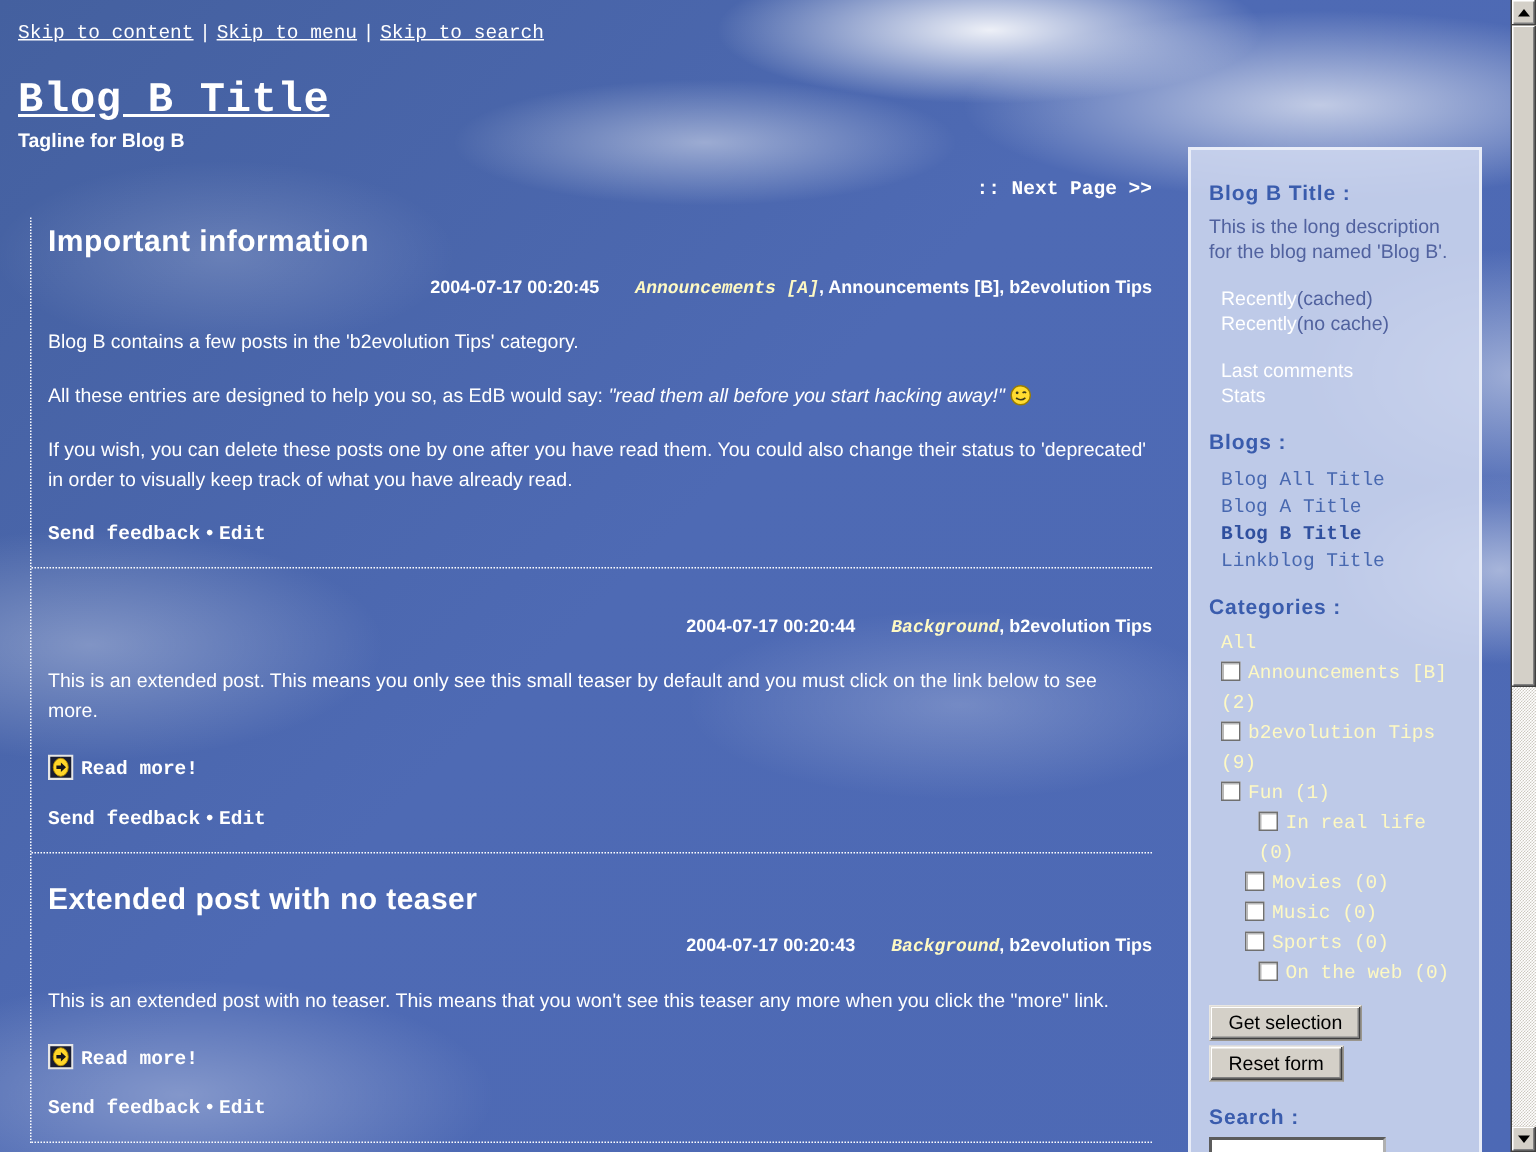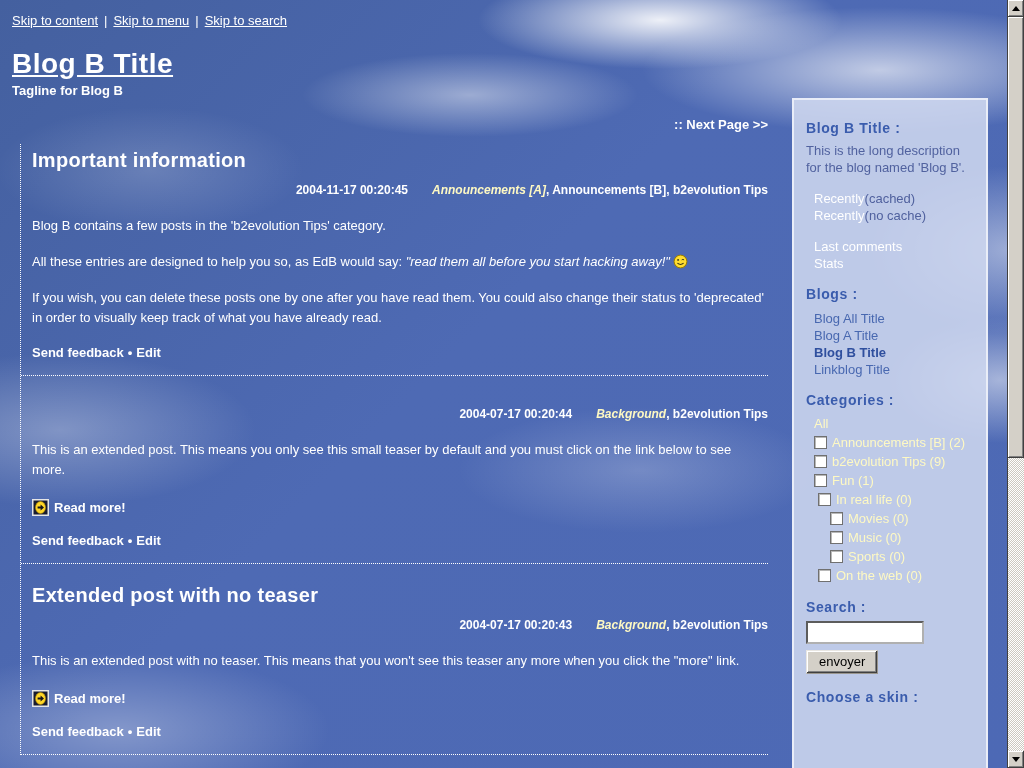--- a/index.html
+++ b/index.html
@@ -13,21 +13,21 @@
       radial-gradient(ellipse 240px 60px at 470px 95px,  rgba(255,255,255,0.45), rgba(255,255,255,0) 70%),
       radial-gradient(ellipse 200px 120px at 1010px 250px, rgba(255,255,255,0.45), rgba(255,255,255,0) 70%),
       radial-gradient(ellipse 160px 90px at 1000px 380px, rgba(255,255,255,0.50), rgba(255,255,255,0) 70%),
       radial-gradient(ellipse 280px 110px at 60px 430px,  rgba(255,255,255,0.30), rgba(255,255,255,0) 70%),
       radial-gradient(ellipse 260px 90px at 640px 470px,  rgba(255,255,255,0.22), rgba(255,255,255,0) 70%),
       radial-gradient(ellipse 220px 90px at 150px 170px,  rgba(255,255,255,0.18), rgba(255,255,255,0) 70%),
       radial-gradient(ellipse 300px 110px at 120px 730px, rgba(255,255,255,0.30), rgba(255,255,255,0) 70%),
       linear-gradient(135deg, #44609f 0%, #4e6ab4 45%, #4d69b5 100%);
     color: #fff;
   }
-  a { color: #fff; cursor: pointer; }
+  a { color: #fff; cursor: pointer; font-family: Liberation Mono, monospace; }
 
   
   .skip-links { padding: 13px 0 0 12px; font-size: 13px; }
   .skip-links a { text-decoration: underline; margin: 0 2px; }
   .skip-links a:first-child { margin-left: 0; }
   .skip-sep { margin: 0 4px; }
 
   
   h1.blog-title { margin: 20px 0 0 12px; font-size: 28px; letter-spacing: 0.5px; }
   h1.blog-title a { text-decoration: underline; }
@@ -65,21 +65,21 @@
   .sb-header { color: #3a5cad; font-weight: bold; font-size: 14px; letter-spacing: 0.6px; margin: 14px 0 6px; }
   .sb-header:first-child { margin-top: 10px; }
   .sb-desc { line-height: 17px; color: #51629f; }
   .sb-list { margin: 14px 0 0 8px; line-height: 17px; }
   .sb-list a { color: #4868b0; text-decoration: none; }
   .sb-list .b { font-weight: normal; color: #ffffff; }
   .sb-current { font-weight: bold; color: #2f4f9e !important; }
   .cats { margin: 6px 0 0 8px; line-height: 19px; }
   .cats a { color: #fef9c3; text-decoration: none; }
   .cat { margin-left: 0; }
-  .ind1 { margin-left: 4px; }
+  .ind1 { margin-left: 25px; }
   .ind2 { margin-left: 16px; }
   .checkbox {
     display: inline-block; width: 11px; height: 11px; background: #fff;
     border: 1px solid #707070; box-shadow: inset 1px 1px 0 #b8b8b8;
     margin-right: 5px; vertical-align: -2px; cursor: pointer;
   }
   .btn95 {
     display: inline-block; background: #d4d0c8; color: #000; font-size: 13px;
     font-family: "Liberation Sans", sans-serif;
     padding: 3px 12px 4px; margin: 2px 0 1px; cursor: pointer;
@@ -123,21 +123,21 @@
 <div class="content">
   <div class="next-page">
     <a>:: Next Page &gt;&gt;</a>
   </div>
 
   <div class="posts">
 
     <article class="post">
       <h2>Important information</h2>
       <div class="meta">
-        <span class="date">2004-11-17 00:20:45</span><span class="cats"><a><em>Announcements [A]</em></a><span>, Announcements [B], b2evolution Tips</span></span>
+        <span class="date">2004-07-17 00:20:45</span><span class="cats"><a><em>Announcements [A]</em></a><span>, Announcements [B], b2evolution Tips</span></span>
       </div>
       <p>Blog B contains a few posts in the 'b2evolution Tips' category.</p>
       <p><span>All these entries are designed to help you so, as EdB would say: </span><em>"read them all before you start hacking away!"</em><svg class="smiley" width="15" height="15" viewBox="0 0 15 15">
             <circle cx="7.5" cy="7.5" r="6.4" fill="#ffdc30" stroke="#9a7d00" stroke-width="1"></circle>
             <circle cx="5.1" cy="5.9" r="0.95" fill="#3a3a1a"></circle>
             <path d="M8.7 5.9 q1.2 -1 2.4 0" stroke="#3a3a1a" stroke-width="1" fill="none"></path>
             <path d="M4.4 9.2 q3.1 2.6 6.2 0" stroke="#3a3a1a" stroke-width="1.1" fill="none"></path>
           </svg></p>
       <p>If you wish, you can delete these posts one by one after you have read them. You could also change their status to 'deprecated' in order to visually keep track of what you have already read.</p>
       <div class="post-foot">
@@ -213,20 +213,24 @@
     <div class="cat"><span class="checkbox"></span><a>Announcements [B] (2)</a></div>
     <div class="cat"><span class="checkbox"></span><a>b2evolution Tips (9)</a></div>
     <div class="cat"><span class="checkbox"></span><a>Fun (1)</a></div>
     <div class="cat ind1"><span class="checkbox"></span><a>In real life (0)</a></div>
     <div class="cat ind2"><span class="checkbox"></span><a>Movies (0)</a></div>
     <div class="cat ind2"><span class="checkbox"></span><a>Music (0)</a></div>
     <div class="cat ind2"><span class="checkbox"></span><a>Sports (0)</a></div>
     <div class="cat ind1"><span class="checkbox"></span><a>On the web (0)</a></div>
   </div>
 
+  <div style="margin-top:10px">
+    <span class="btn95">Get selection</span><br>
+    <span class="btn95">Reset form</span>
+  </div>
 
   <div class="sb-header">Search :</div>
   <input class="search-input" type="text" value="" style="">
   <span class="btn95">envoyer</span>
 
   <div class="sb-header">Choose a skin :</div>
 </aside>
 
 <div class="scrollbar">
   <div class="sb-btn sb-btn-up">

